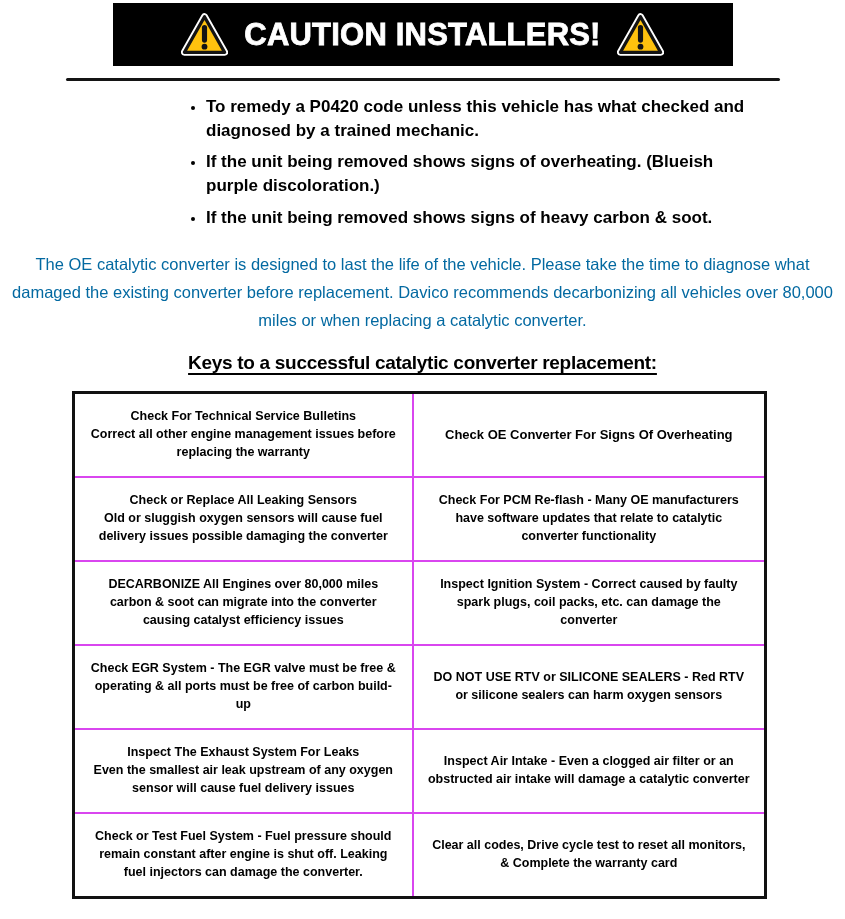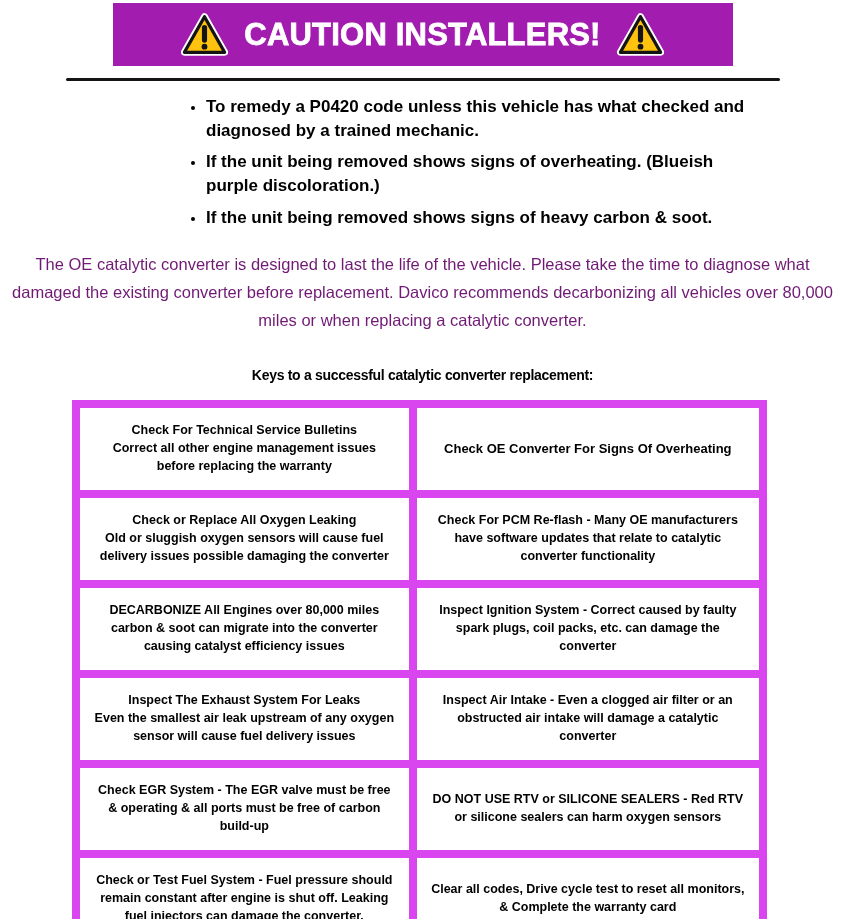--- a/index.html
+++ b/index.html
@@ -12,21 +12,21 @@
     color: #000;
     overflow: hidden;
   }
   .page { width: 845px; height: 919px; }
 
   
   .banner {
     width: 620px;
     height: 63px;
     margin: 3px auto 0 auto;
-    background: #a21caf;
+    background: #000000;
     display: flex;
     align-items: center;
     justify-content: center;
     gap: 16px;
   }
   .banner-text {
     color: #ffffff;
     font-weight: bold;
     font-size: 31px;
     letter-spacing: 0.2px;
@@ -68,43 +68,44 @@
   }
   ul.warnings li::marker { font-size: 14px; }
 
   
   p.intro {
     width: 828px;
     margin: 20px auto 0 auto;
     text-align: center;
     font-size: 16.5px;
     line-height: 1.7;
-    color: #701a75;
+    color: #0369a1;
   }
 
   
   h2.keys-heading {
-    margin: 33px 0 0 0;
-    text-align: center;
-    font-size: 14px;
+    margin: 18px 0 0 0;
+    text-align: center;
+    font-size: 19px;
     font-weight: bold;
     letter-spacing: -0.3px;
+    text-decoration: underline;
     text-decoration-thickness: 2px;
     text-underline-offset: 4px;
   }
 
   
   table.keys-table {
     width: 695px;
     margin: 17px 0 0 72px;
     border-collapse: collapse;
     border: 3px solid #111;
   }
   table.keys-table td {
-    border: 8px solid #d946ef;
+    border: 2px solid #d946ef;
     height: 74px;
     text-align: center;
     vertical-align: middle;
     font-weight: bold;
     font-size: 12.5px;
     line-height: 1.42;
     padding: 4px 14px;
   }
   table.keys-table td:first-child { width: 49%; }
   table.keys-table td.big { font-size: 13px; }
@@ -153,54 +154,54 @@
       <td class="cell">
             <div>Check For Technical Service Bulletins</div>
             <div>Correct all other engine management issues before replacing the warranty</div>
           </td>
       <td class="cell big">
             <div>Check OE Converter For Signs Of Overheating</div>
           </td>
     </tr>
     <tr>
       <td class="cell">
-            <div>Check or Replace All Oxygen Leaking</div>
+            <div>Check or Replace All Leaking Sensors</div>
             <div>Old or sluggish oxygen sensors will cause fuel delivery issues possible damaging the converter</div>
           </td>
       <td class="cell">
             <div>Check For PCM Re-flash - Many OE manufacturers have software updates that relate to catalytic converter functionality</div>
           </td>
     </tr>
     <tr>
       <td class="cell">
             <div>DECARBONIZE All Engines over 80,000 miles carbon &amp; soot can migrate into the converter causing catalyst efficiency issues</div>
           </td>
       <td class="cell">
             <div>Inspect Ignition System - Correct caused by faulty spark plugs, coil packs, etc. can damage the converter</div>
+          </td>
+    </tr>
+    <tr>
+      <td class="cell">
+            <div>Check EGR System - The EGR valve must be free &amp; operating &amp; all ports must be free of carbon build-up</div>
+          </td>
+      <td class="cell">
+            <div>DO NOT USE RTV or SILICONE SEALERS - Red RTV or silicone sealers can harm oxygen sensors</div>
           </td>
     </tr>
     <tr>
       <td class="cell">
             <div>Inspect The Exhaust System For Leaks</div>
             <div>Even the smallest air leak upstream of any oxygen sensor will cause fuel delivery issues</div>
           </td>
       <td class="cell">
             <div>Inspect Air Intake - Even a clogged air filter or an obstructed air intake will damage a catalytic converter</div>
           </td>
     </tr>
     <tr>
       <td class="cell">
-            <div>Check EGR System - The EGR valve must be free &amp; operating &amp; all ports must be free of carbon build-up</div>
-          </td>
-      <td class="cell">
-            <div>DO NOT USE RTV or SILICONE SEALERS - Red RTV or silicone sealers can harm oxygen sensors</div>
-          </td>
-    </tr>
-    <tr>
-      <td class="cell">
             <div>Check or Test Fuel System - Fuel pressure should remain constant after engine is shut off.  Leaking fuel injectors can damage the converter.</div>
           </td>
       <td class="cell">
             <div>Clear all codes,  Drive cycle test to reset all monitors, &amp; Complete the warranty card</div>
           </td>
     </tr>
   </tbody>
     </table>
 
 </div>

